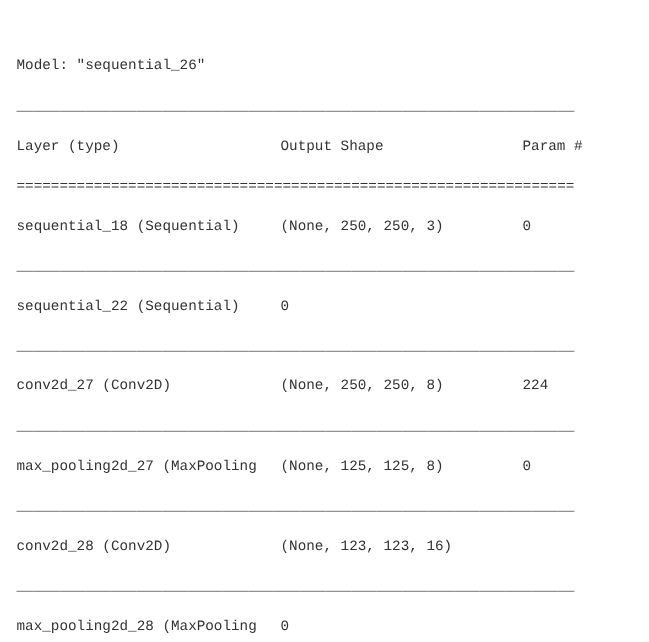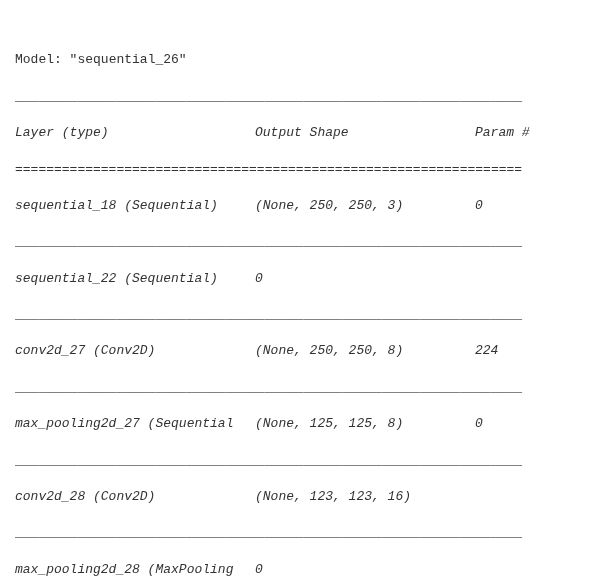--- a/index.html
+++ b/index.html
@@ -9,39 +9,39 @@
       color: #333;
       background: #fff;
       padding: 15px;
       line-height: 1.4;
       white-space: pre;
     }
     .container { width: 560px; }
     .line { display: block; }
     .rule-double { letter-spacing: 0; }
     .rule-single { letter-spacing: 0; }
-    .row { display: flex; font-style: italic; }
+    .row { display: flex; }
     .col-layer { width: 240px; flex-shrink: 0; }
     .col-shape { width: 220px; flex-shrink: 0; }
     .col-param { flex: 1; }
   </style>
 </head>
 <body>
 <div class="container">
 <span class="line">Model: "<span>sequential_26</span>"</span>
 <span class="line rule-single">_________________________________________________________________</span>
 <div class="row"><span class="col-layer">Layer (type)</span><span class="col-shape">Output Shape</span><span class="col-param">Param #</span></div>
 <span class="line rule-double">=================================================================</span>
 <div class="row"><span class="col-layer">sequential_18 (Sequential)</span><span class="col-shape">(None, 250, 250, 3)</span><span class="col-param">0</span></div>
 <span class="line rule-single">_________________________________________________________________</span>
 <div class="row"><span class="col-layer">sequential_22 (Sequential)</span><span class="col-param">0</span></div>
 <span class="line rule-single">_________________________________________________________________</span>
 <div class="row"><span class="col-layer">conv2d_27 (Conv2D)</span><span class="col-shape">(None, 250, 250, 8)</span><span class="col-param">224</span></div>
 <span class="line rule-single">_________________________________________________________________</span>
-<div class="row"><span class="col-layer">max_pooling2d_27 (Sequential</span><span class="col-shape">(None, 125, 125, 8)</span><span class="col-param">0</span></div>
+<div class="row"><span class="col-layer">max_pooling2d_27 (MaxPooling</span><span class="col-shape">(None, 125, 125, 8)</span><span class="col-param">0</span></div>
 <span class="line rule-single">_________________________________________________________________</span>
 <div class="row"><span class="col-layer">conv2d_28 (Conv2D)</span><span class="col-shape">(None, 123, 123, 16)</span></div>
 <span class="line rule-single">_________________________________________________________________</span>
 <div class="row"><span class="col-layer">max_pooling2d_28 (MaxPooling</span><span class="col-param">0</span></div>
 
 
 
 
 
 

